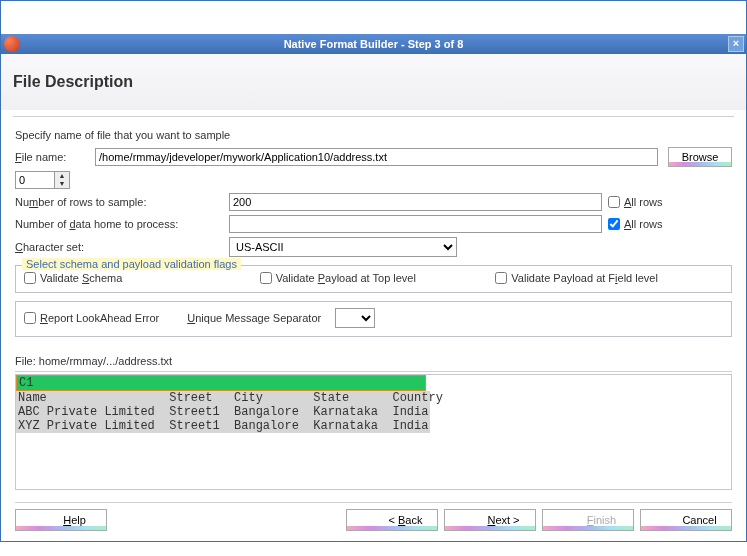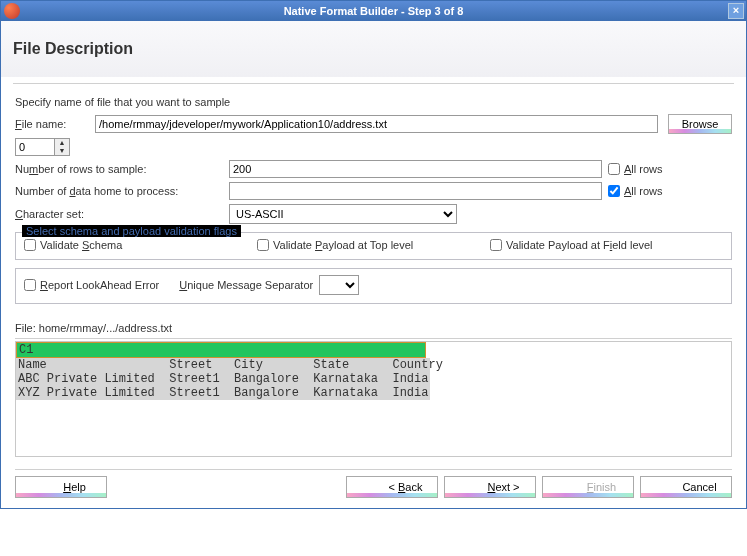--- a/index.html
+++ b/index.html
@@ -1,18 +1,18 @@
 <!DOCTYPE html>
 <html><head>
 <meta charset="utf-8">
 <style>
   * { box-sizing: border-box; margin: 0; padding: 0; }
   body { font-family: "Lucida Grande", Tahoma, Arial, sans-serif; font-size: 11px; color: #333; background: #fff; }
   .window { width: 747px; border: 1px solid #3d6fb3; }
-  .titlebar { height: 20px; background: linear-gradient(#5a8bd6, #3d6fb3); display: flex; align-items: center; color: #fff; font-weight: bold; position: relative; }
+  .titlebar { height: 20px; background: linear-gradient(#5a8bd6, #3d6fb3); display: flex; align-items: center; color: #fff; font-weight: bold; position: relative; margin-top: 33px; }
   .titlebar .icon { width: 16px; height: 16px; margin-left: 3px; background: radial-gradient(circle at 30% 30%, #ff7f50, #c0392b); border-radius: 50%; }
   .titlebar .title { position: absolute; left: 0; right: 0; text-align: center; }
   .titlebar .closebtn { position: absolute; right: 2px; top: 2px; width: 16px; height: 16px; background: #6fa0e0; border: 1px solid #b0c8e0; color: #fff; text-align: center; line-height: 13px; font-size: 11px; cursor: pointer; }
   .banner { height: 56px; display: flex; align-items: center; background: linear-gradient(to bottom, #f9f9fb, #f0f0f4); }
   .banner-title { flex: 0 0 268px; display: flex; align-items: center; padding-left: 12px; font-size: 16px; font-weight: bold; color: #333; }
   .banner-art { flex: 1; display: flex; }
   .art1 { flex: 1; background: #dcfaf6; }
   .art2 { flex: 1; background: #e5d6f5; }
   .art3 { flex: 2; background: #2f5eb0; position: relative; overflow: hidden; }
   .art3 .kite { position: absolute; right: 36px; top: 6px; width: 24px; height: 24px; background: #fff; transform: rotate(45deg); }
@@ -28,22 +28,22 @@
   .browse-btn { margin-left: 10px; height: 20px; width: 64px; background: #fff; border: 1px solid #aaa; font: inherit; cursor: pointer; position: relative; }
   .browse-btn::after { content:""; position:absolute; left:0; right:0; bottom:0; height:4px; background: linear-gradient(90deg,#f8a6c6,#d68ce0,#a6b8f0,#a6e0f0,#a6f0c8); }
   .spinner-wrap { display: inline-flex; border: 1px solid #999; height: 18px; }
   .spinner-wrap input { width: 38px; border: none; padding: 0 3px; font: inherit; }
   .spinner-btns { display: flex; flex-direction: column; border-left: 1px solid #999; }
   .spinner-btns span { width: 14px; height: 8px; font-size: 7px; line-height: 7px; text-align: center; background: #eee; cursor: pointer; }
   .txt { height: 18px; border: 1px solid #999; padding: 1px 3px; font: inherit; }
   .chk { width: 12px; height: 12px; margin: 0 4px 0 6px; }
   .select { height: 20px; border: 1px solid #999; background: #fff; font: inherit; padding: 0 2px; }
   .fieldset { border: 1px solid #c0c0c8; margin-top: 8px; padding: 6px 8px 8px 8px; position: relative; }
-  .fieldset .legend { position: absolute; top: -8px; left: 6px; background: #000000; padding: 0 4px; color: #426bb0; font-size: 11px; }
-  .fieldset-row { display: flex; align-items: center; gap: 0; }
+  .fieldset .legend { position: absolute; top: -8px; left: 6px; background: #fef9c3; padding: 0 4px; color: #426bb0; font-size: 11px; }
+  .fieldset-row { display: flex; align-items: center; gap: 8px; }
   .fieldset-row .cell { display: flex; align-items: center; flex: 1; }
   .file-label { margin-top: 18px; margin-bottom: 4px; }
   .preview { border: 1px solid #c8c8c8; height: 116px; overflow: auto; font-family: "Courier New", monospace; font-size: 12px; }
   .preview .sel { background: #22c55e; border: 1px solid #d09030; display: inline-block; width: 410px; padding: 0 2px; }
   .preview .gray { background: #d6d6d6; padding: 0 2px; width: 414px; }
   .preview .line { white-space: pre; }
   .footer { display: flex; align-items: center; padding: 6px 14px 10px 14px; }
   .hr2 { height: 1px; background: #d0d0d0; margin: 6px 14px 0 14px; }
   .wbtn { height: 22px; width: 92px; background: #fff; border: 1px solid #aaa; font: inherit; cursor: pointer; position: relative; margin-left: 6px; padding-left: 27px; }
   .wbtn::after { content:""; position:absolute; left:0; right:0; bottom:0; height:4px; background: linear-gradient(90deg,#f8a6c6,#d68ce0,#a6b8f0,#a6e0f0,#a6f0c8); }

